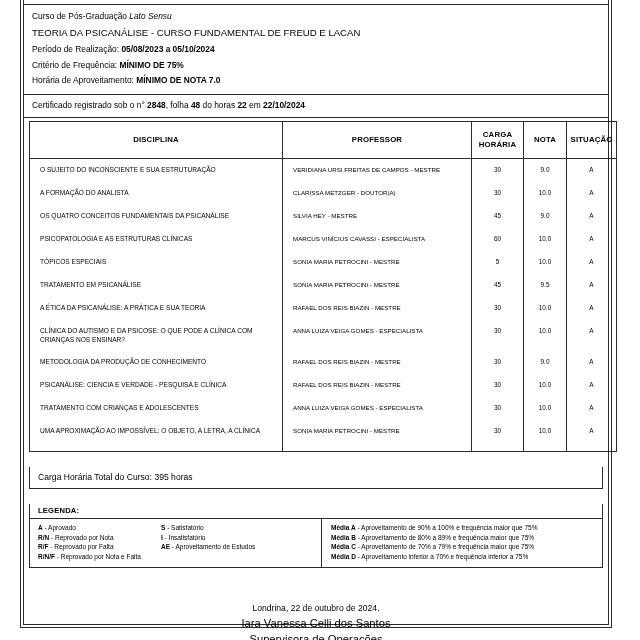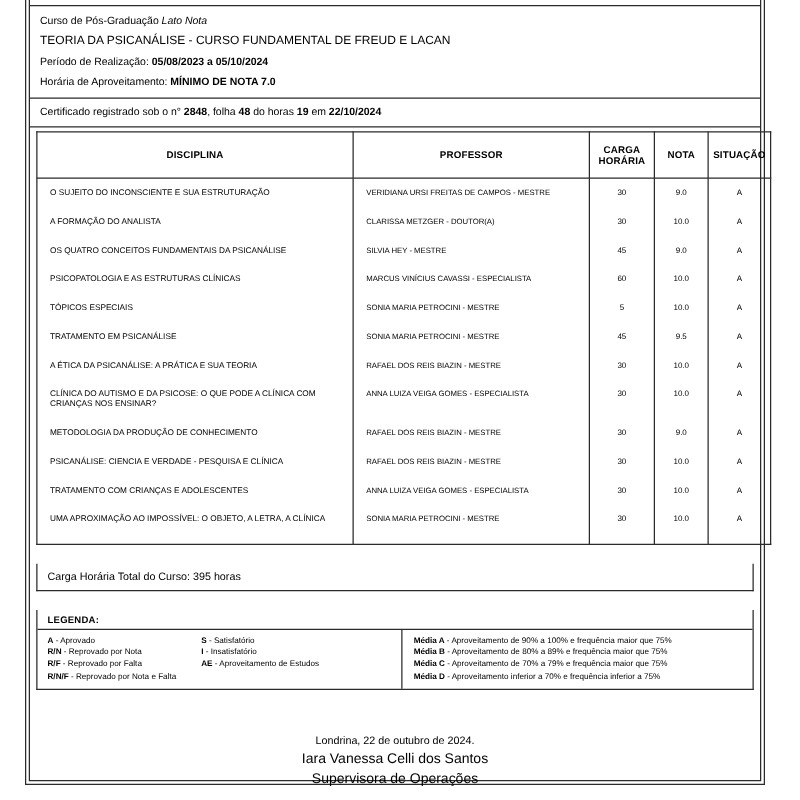--- a/index.html
+++ b/index.html
@@ -192,33 +192,36 @@
 </head>
 <body>
 
 <div id="page">
  <div id="page-inner">
 
   <div class="hdr-clip-row"></div>
 
   <div class="hdr-box blk">
     <div class="hdr-line">
-      <span>Curso de Pós-Graduação </span><span class="it">Lato Nota</span>
+      <span>Curso de Pós-Graduação </span><span class="it">Lato Sensu</span>
     </div>
     <div class="hdr-line title">TEORIA DA PSICANÁLISE - CURSO FUNDAMENTAL DE FREUD E LACAN</div>
     <div class="hdr-line">
       <span>Período de Realização: </span><span class="bd">05/08/2023 a 05/10/2024</span>
     </div>
     <div class="hdr-line">
+      <span>Critério de Frequência: </span><span class="bd">MÍNIMO DE 75%</span>
+    </div>
+    <div class="hdr-line">
       <span>Horária de Aproveitamento: </span><span class="bd">MÍNIMO DE NOTA 7.0</span>
     </div>
   </div>
 
   <div class="reg-box blk">
-    <span>Certificado registrado sob o n° </span><span class="bd">2848</span><span>, folha </span><span class="bd">48</span><span> do horas </span><span class="bd">19</span><span> em </span><span class="bd">22/10/2024</span>
+    <span>Certificado registrado sob o n° </span><span class="bd">2848</span><span>, folha </span><span class="bd">48</span><span> do horas </span><span class="bd">22</span><span> em </span><span class="bd">22/10/2024</span>
   </div>
 
   <div class="grades-wrap">
     <table class="grades">
       <colgroup>
         <col class="col-disc">
             <col class="col-prof">
             <col class="col-ch">
             <col class="col-nota">
             <col class="col-sit">

